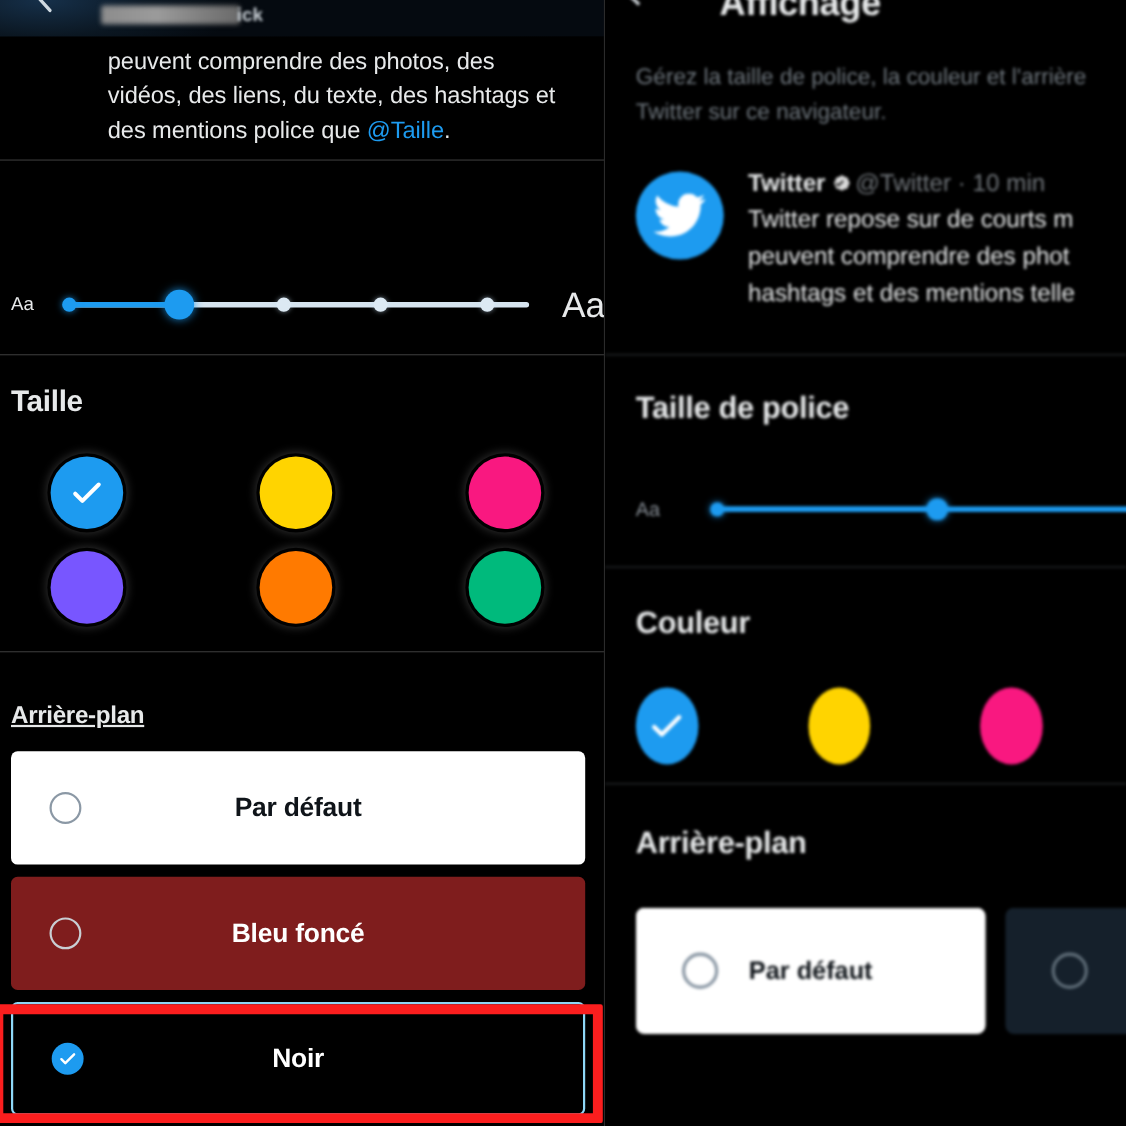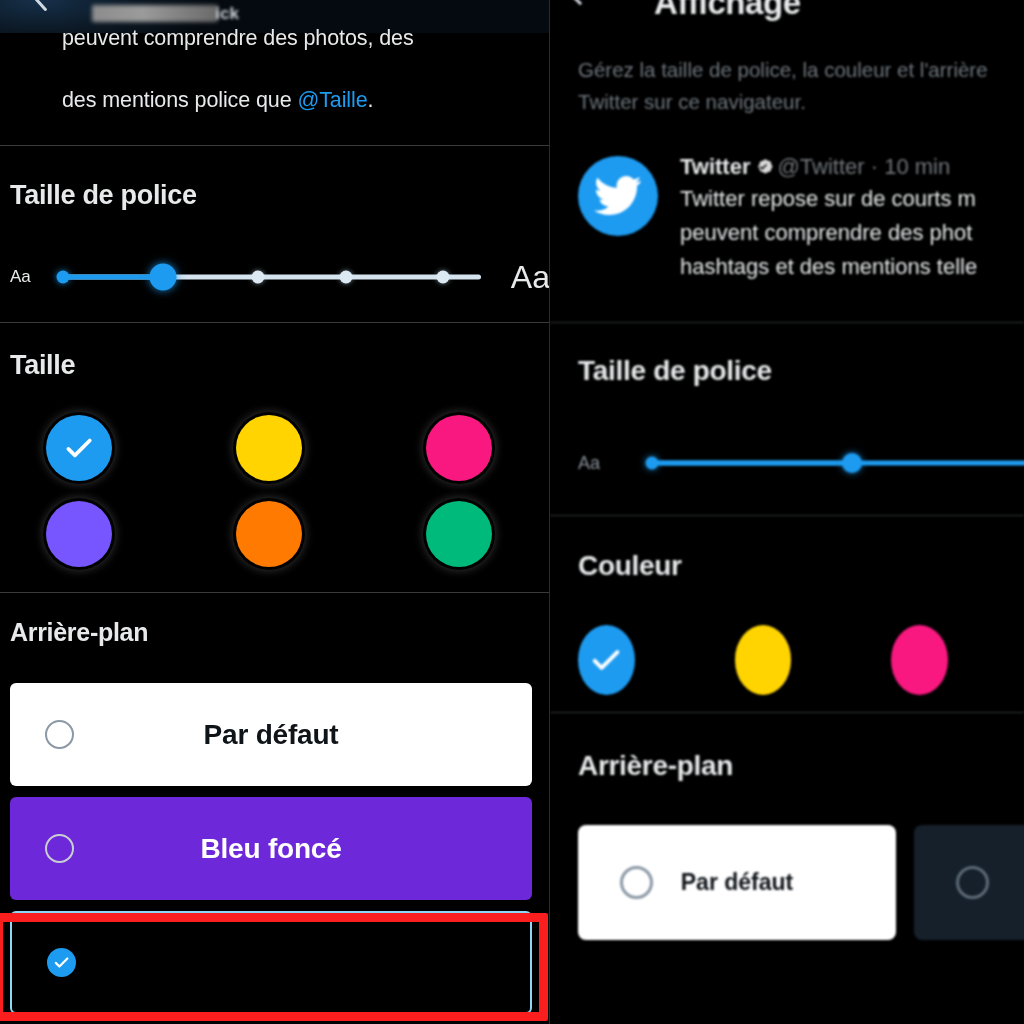--- a/index.html
+++ b/index.html
@@ -39,22 +39,22 @@
     filter:blur(2.2px); border-radius:2px;
   }
   #redacted-tail {
     position:absolute; left:215px; top:4px;
     color:#cfd6dc; font-size:17px; font-weight:700; letter-spacing:.2px;
     filter:blur(1.4px);
   }
 
   
   #lp-tweet {
-    position:absolute; left:0; top:15px; width:598px; height:110px;
-    padding:8px 22px 0 62px;
+    position:absolute; left:0; top:33px; width:598px; height:110px;
+    padding:8px 22px 0 98px;
   }
   #lp-tweet p {
     color:#e7e9ea; font-size:21.5px; line-height:31px; font-weight:400;
     letter-spacing:-.1px;
   }
   .mention { color:#1d9bf0; }
 
   .lp-divider {
     position:absolute; left:0; width:550px; height:1px;
     background:#3a3a3a;
@@ -104,43 +104,43 @@
     display:flex; align-items:center; justify-content:center;
     position:relative;
   }
   .swatch .glow {
     position:absolute; inset:-3px; border-radius:50%;
     box-shadow:0 0 9px 1px rgba(255,255,255,.18);
   }
   .check { width:34px; height:34px; }
 
   
-  #lp-bg-title { position:absolute; left:10px; top:618px; font-size:25px; }
+  #lp-bg-title { position:absolute; left:10px; top:637px; font-size:22px;text-decoration:underline; }
   #lp-bg-list { position:absolute; left:10px; top:683px; width:522px; }
   .bg-option {
     position:relative; width:522px; height:103px; border-radius:6px;
     display:flex; align-items:center; margin-bottom:11px;
   }
   .bg-option .radio {
     position:absolute; left:35px; width:29px; height:29px; border-radius:50%;
     border:2.5px solid #5c6a74; box-sizing:border-box;
   }
   .bg-option .radio.checked {
     border:none; background:#1d9bf0;
     display:flex; align-items:center; justify-content:center;
   }
   .bg-option .radio.checked svg { width:19px; height:19px; }
   .bg-option .bg-label {
-    width:100%; text-align:center; font-size:28px; font-weight:700;
+    width:100%; text-align:center; font-size:24px; font-weight:700;
     letter-spacing:-.2px;
   }
   #bg-opt-default { background:#ffffff; }
   #bg-opt-default .bg-label { color:#0f1419; }
   #bg-opt-default .radio { border-color:#8b98a5; }
-  #bg-opt-dim { background:#6d28d9; }
+  #bg-opt-dim { background:#7f1d1d; }
   #bg-opt-dim .bg-label { color:#ffffff; }
   #bg-opt-dim .radio { border-color:#c9ced3; }
   #bg-opt-black { background:#000000; border:2.5px solid #8ed7f7; }
   #bg-opt-black .bg-label { color:#ffffff; }
 
   
   #highlight-box {
     position:absolute; left:-6px; top:913px; width:554px; height:108px;
     border:9px solid #fb1e1e; border-radius:2px; pointer-events:none;
   }
@@ -228,28 +228,27 @@
 
     <div id="lp-banner">
       <div id="lp-banner-stroke"></div>
       <div id="redacted-name"></div>
       <div id="redacted-tail">ick</div>
     </div>
 
     <div id="lp-tweet">
       <p>
         <span>peuvent comprendre des photos, des</span><br>
-        <br>
+        <span>vidéos, des liens, du texte, des hashtags et</span><br>
         <span>des mentions police que </span><span class="mention">@Taille</span><span>.</span>
       </p>
     </div>
 
     <div class="lp-divider" style="top:145px"></div>
 
-    <div class="sec-title" id="lp-fontsize-title">Taille de police</div>
 
     <div id="lp-slider-row">
       <span id="lp-aa-small">Aa</span>
       <div class="slider-track-wrap">
         <div class="track-bg"></div>
         <div class="track-fill" style="width:100px"></div>
         <div class="tick filled" style="left:10px"></div>
         <div class="tick filled knob" style="left:110px"></div>
         <div class="tick" style="left:205px"></div>
         <div class="tick" style="left:293px"></div>
@@ -301,20 +300,21 @@
         <span class="radio"></span>
         <span class="bg-label">Bleu foncé</span>
       </div>
 
       <div class="bg-option" id="bg-opt-black">
         <span class="radio checked">
           <svg viewBox="0 0 24 24">
             <path d="M4.8 12.5l4.5 4.5L19.4 6.9" fill="none" stroke="#fff" stroke-width="2.8" stroke-linecap="round" stroke-linejoin="round"></path>
           </svg>
         </span>
+        <span class="bg-label">Noir</span>
       </div>
 
     </div>
 
     <div id="highlight-box"></div>
   </div>
 
   <div class="panel-divider"></div>
 
   <div class="panel" id="right-panel">

